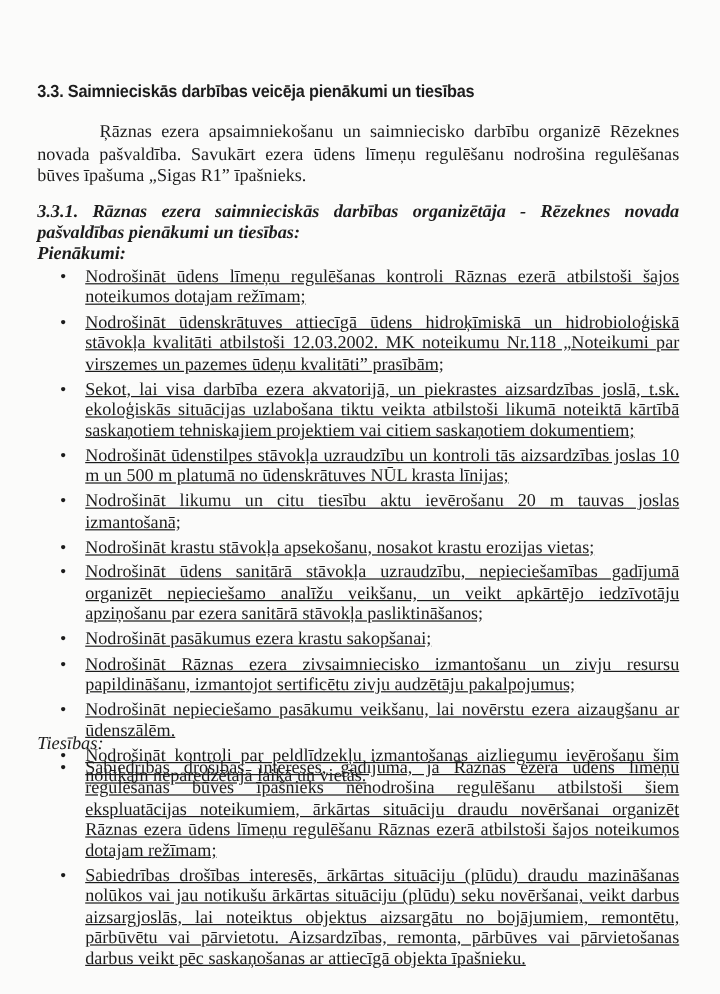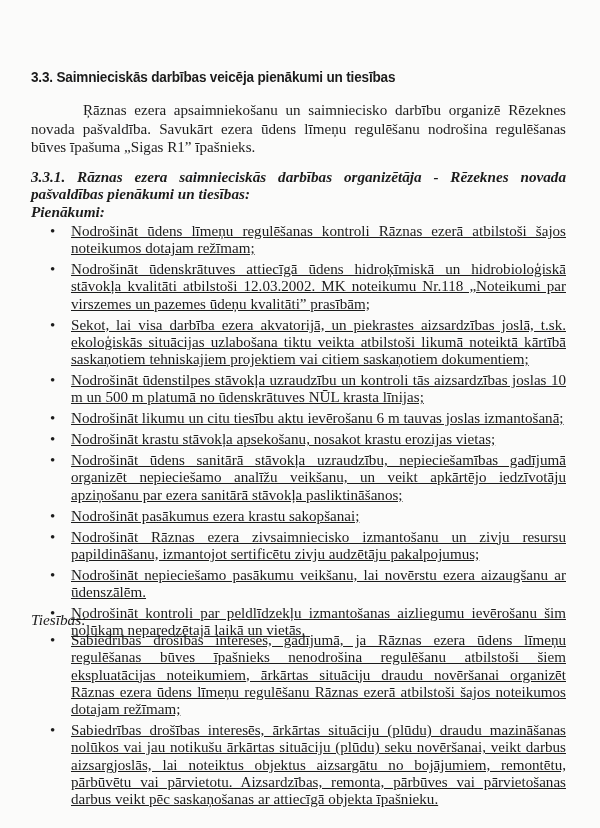--- a/index.html
+++ b/index.html
@@ -55,21 +55,21 @@
 
   <div class="h2">3.3.1. Rāznas ezera saimnieciskās darbības organizētāja - Rēzeknes novada pašvaldības pienākumi un tiesības:</div>
 
   <div class="subhead" style="top:159px">Pienākumi:</div>
 
   <ul class="blist" style="top:179px">
     <li>Nodrošināt ūdens līmeņu regulēšanas kontroli Rāznas ezerā atbilstoši šajos noteikumos dotajam režīmam;</li>
     <li>Nodrošināt ūdenskrātuves attiecīgā ūdens hidroķīmiskā un hidrobioloģiskā stāvokļa kvalitāti atbilstoši 12.03.2002. MK noteikumu Nr.118 „Noteikumi par virszemes un pazemes ūdeņu kvalitāti” prasībām;</li>
     <li>Sekot, lai visa darbība ezera akvatorijā, un piekrastes aizsardzības joslā, t.sk. ekoloģiskās situācijas uzlabošana tiktu veikta atbilstoši likumā noteiktā kārtībā saskaņotiem tehniskajiem projektiem vai citiem saskaņotiem dokumentiem;</li>
     <li>Nodrošināt ūdenstilpes stāvokļa uzraudzību un kontroli tās aizsardzības joslas 10 m un 500 m platumā no ūdenskrātuves NŪL krasta līnijas;</li>
-    <li>Nodrošināt likumu un citu tiesību aktu ievērošanu 6 m tauvas joslas izmantošanā;</li>
+    <li>Nodrošināt likumu un citu tiesību aktu ievērošanu 20 m tauvas joslas izmantošanā;</li>
     <li>Nodrošināt krastu stāvokļa apsekošanu, nosakot krastu erozijas vietas;</li>
     <li>Nodrošināt ūdens sanitārā stāvokļa uzraudzību, nepieciešamības gadījumā organizēt nepieciešamo analīžu veikšanu, un veikt apkārtējo iedzīvotāju apziņošanu par ezera sanitārā stāvokļa pasliktināšanos;</li>
     <li>Nodrošināt pasākumus ezera krastu sakopšanai;</li>
     <li>Nodrošināt Rāznas ezera zivsaimniecisko izmantošanu un zivju resursu papildināšanu, izmantojot sertificētu zivju audzētāju pakalpojumus;</li>
     <li>Nodrošināt nepieciešamo pasākumu veikšanu, lai novērstu ezera aizaugšanu ar ūdenszālēm.</li>
     <li>Nodrošināt kontroli par peldlīdzekļu izmantošanas aizliegumu ievērošanu šim nolūkam neparedzētajā laikā un vietās.</li>
   </ul>
 
   <div class="subhead" style="top:567px; font-weight:normal;">Tiesības:</div>
 

